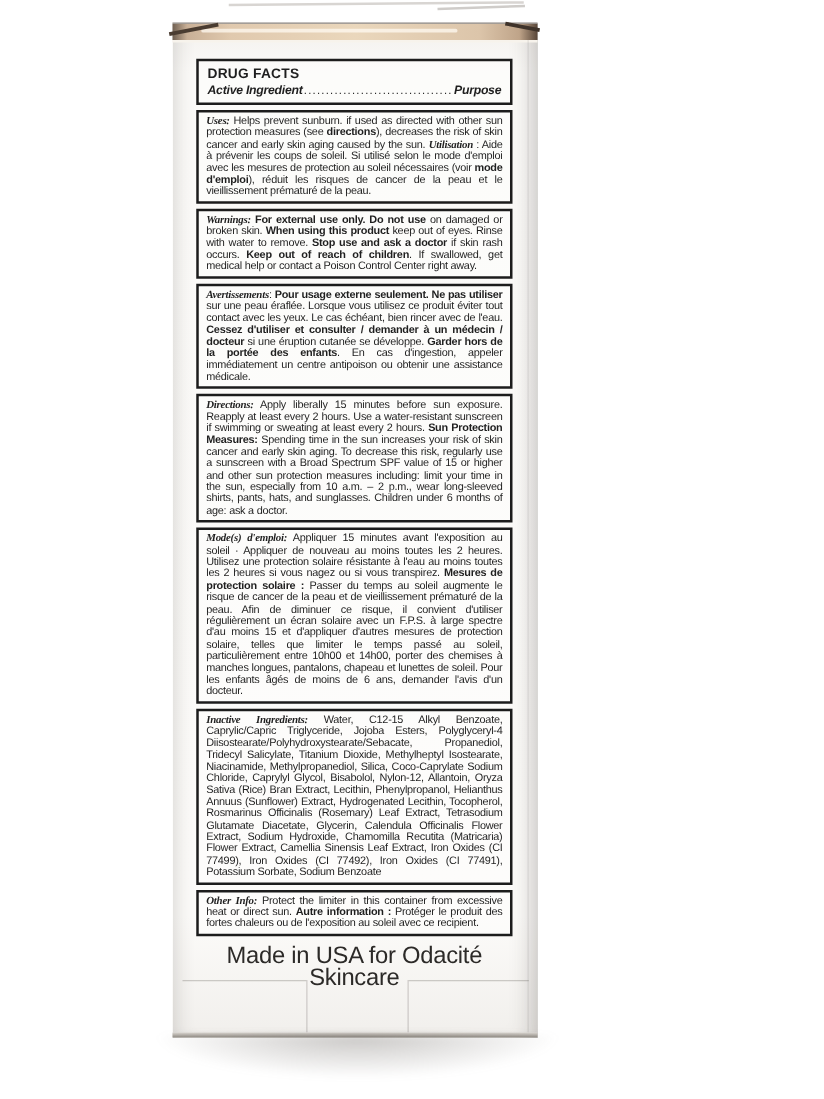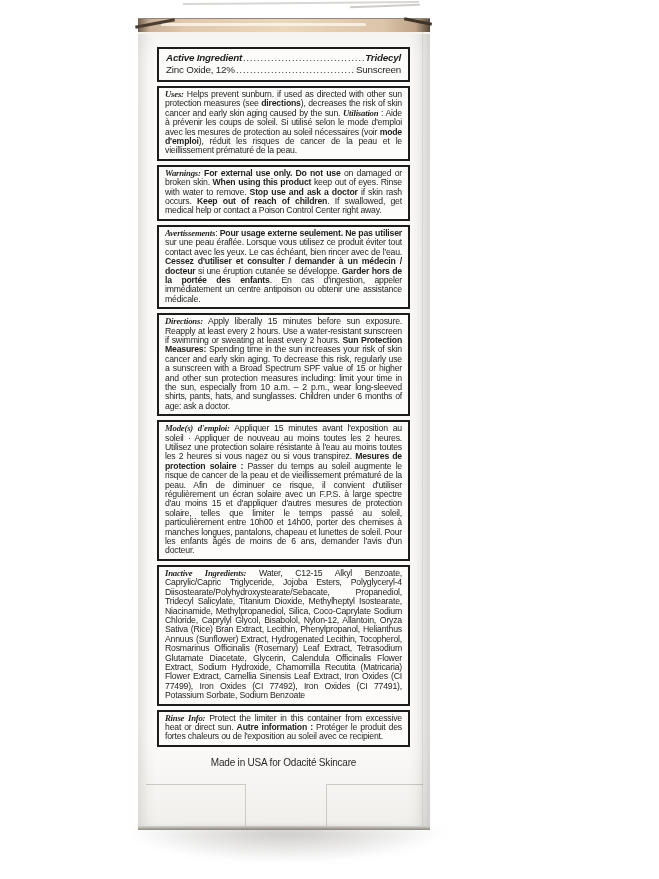--- a/index.html
+++ b/index.html
@@ -31,21 +31,21 @@
   .df-title{font-weight:700;font-size:11px;line-height:12px;letter-spacing:.2px;margin:1px 0 2px;}
   .lead-row{display:flex;align-items:baseline;font-size:9.8px;line-height:11px;}
   .lead-row .left,.lead-row .right{white-space:nowrap;}
   .bi{font-weight:700;font-style:italic;}
   .leader{flex:1;overflow:hidden;height:11px;margin:0 1px;}
   .leader::after{content:"......................................................................................................................";
         display:block;white-space:nowrap;font-size:9px;letter-spacing:1px;color:#222;}
   .b{font-weight:700;}
   .i{font-style:italic;font-family:Liberation Serif, serif;}
 
-  .made-in{margin-top:7px;text-align:center;font-size:10px;line-height:18px;letter-spacing:-0.2px;color:#2c2a28;}
+  .made-in{margin-top:7px;text-align:center;font-size:19px;line-height:18px;letter-spacing:-0.2px;color:#2c2a28;}
 
   
   .crease-left{position:absolute;left:8px;bottom:45px;width:99px;height:1px;background:rgba(90,85,80,.28);}
   .crease-right{position:absolute;left:189px;bottom:45px;width:96px;height:1px;background:rgba(90,85,80,.28);}
   .notch-left{position:absolute;left:107px;bottom:4px;width:1px;height:42px;background:rgba(90,85,80,.25);}
   .notch-right{position:absolute;left:188px;bottom:4px;width:1px;height:42px;background:rgba(90,85,80,.25);}
   .bottom-band{position:absolute;left:0;bottom:0;width:100%;height:4px;background:linear-gradient(180deg,#dad6d1 0%,#8f8a83 100%);}
 
   .floor-shadow{position:absolute;left:118px;top:828px;width:336px;height:36px;
         background:radial-gradient(ellipse at 50% 0%,rgba(110,105,100,.38) 0%,rgba(255,255,255,0) 68%);
@@ -63,39 +63,35 @@
       <div class="kraft-gloss"></div>
       <div class="corner-cut-left"></div>
       <div class="corner-cut-right"></div>
     </div>
     <div class="side-crease-right"></div>
 
     <div class="panel-flow">
       <div class="panel">
 
         <div class="sect header">
+          <div class="df-title">DRUG FACTS</div>
           <div class="lead-row">
             <span class="left bi">Active Ingredient</span>
             <span class="leader"></span>
-            <span class="right bi">Tridecyl</span>
-          </div>
-          <div class="lead-row">
-            <span class="left">Zinc Oxide, 12%</span>
-            <span class="leader"></span>
-            <span class="right">Sunscreen</span>
+            <span class="right bi">Purpose</span>
           </div>
         </div>
 
         <div class="sect"><span class="b i">Uses:</span><span> Helps prevent sunburn. if used as directed with other sun protection measures (see </span><span class="b">directions</span><span>), decreases the risk of skin cancer and early skin aging caused by the sun. </span><span class="b i">Utilisation</span><span> : Aide à prévenir les coups de soleil. Si utilisé selon le mode d'emploi avec les mesures de protection au soleil nécessaires (voir </span><span class="b">mode d'emploi</span><span>), réduit les risques de cancer de la peau et le vieillissement prématuré de la peau.</span></div>
         <div class="sect"><span class="b i">Warnings:</span><span> </span><span class="b">For external use only. Do not use</span><span> on damaged or broken skin. </span><span class="b">When using this product</span><span> keep out of eyes. Rinse with water to remove. </span><span class="b">Stop use and ask a doctor</span><span> if skin rash occurs. </span><span class="b">Keep out of reach of children</span><span>. If swallowed, get medical help or contact a Poison Control Center right away.</span></div>
         <div class="sect"><span class="b i">Avertissements</span><span>: </span><span class="b">Pour usage externe seulement. Ne pas utiliser</span><span> sur une peau éraflée. Lorsque vous utilisez ce produit éviter tout contact avec les yeux. Le cas échéant, bien rincer avec de l'eau. </span><span class="b">Cessez d'utiliser et consulter / demander à un médecin / docteur</span><span> si une éruption cutanée se développe. </span><span class="b">Garder hors de la portée des enfants</span><span>. En cas d'ingestion, appeler immédiatement un centre antipoison ou obtenir une assistance médicale.</span></div>
         <div class="sect"><span class="b i">Directions:</span><span> Apply liberally 15 minutes before sun exposure. Reapply at least every 2 hours. Use a water-resistant sunscreen if swimming or sweating at least every 2 hours. </span><span class="b">Sun Protection Measures:</span><span> Spending time in the sun increases your risk of skin cancer and early skin aging. To decrease this risk, regularly use a sunscreen with a Broad Spectrum SPF value of 15 or higher and other sun protection measures including: limit your time in the sun, especially from 10 a.m. – 2 p.m., wear long-sleeved shirts, pants, hats, and sunglasses. Children under 6 months of age: ask a doctor.</span></div>
         <div class="sect"><span class="b i">Mode(s) d'emploi:</span><span> Appliquer 15 minutes avant l'exposition au soleil · Appliquer de nouveau au moins toutes les 2 heures. Utilisez une protection solaire résistante à l'eau au moins toutes les 2 heures si vous nagez ou si vous transpirez. </span><span class="b">Mesures de protection solaire :</span><span> Passer du temps au soleil augmente le risque de cancer de la peau et de vieillissement prématuré de la peau. Afin de diminuer ce risque, il convient d'utiliser régulièrement un écran solaire avec un F.P.S. à large spectre d'au moins 15 et d'appliquer d'autres mesures de protection solaire, telles que limiter le temps passé au soleil, particulièrement entre 10h00 et 14h00, porter des chemises à manches longues, pantalons, chapeau et lunettes de soleil. Pour les enfants âgés de moins de 6 ans, demander l'avis d'un docteur.</span></div>
         <div class="sect"><span class="b i">Inactive Ingredients:</span><span> Water, C12-15 Alkyl Benzoate, Caprylic/Capric Triglyceride, Jojoba Esters, Polyglyceryl-4 Diisostearate/Polyhydroxystearate/Sebacate, Propanediol, Tridecyl Salicylate, Titanium Dioxide, Methylheptyl Isostearate, Niacinamide, Methylpropanediol, Silica, Coco-Caprylate Sodium Chloride, Caprylyl Glycol, Bisabolol, Nylon-12, Allantoin, Oryza Sativa (Rice) Bran Extract, Lecithin, Phenylpropanol, Helianthus Annuus (Sunflower) Extract, Hydrogenated Lecithin, Tocopherol, Rosmarinus Officinalis (Rosemary) Leaf Extract, Tetrasodium Glutamate Diacetate, Glycerin, Calendula Officinalis Flower Extract, Sodium Hydroxide, Chamomilla Recutita (Matricaria) Flower Extract, Camellia Sinensis Leaf Extract, Iron Oxides (CI 77499), Iron Oxides (CI 77492), Iron Oxides (CI 77491), Potassium Sorbate, Sodium Benzoate</span></div>
-        <div class="sect"><span class="b i">Rinse Info:</span><span> Protect the limiter in this container from excessive heat or direct sun. </span><span class="b">Autre information :</span><span> Protéger le produit des fortes chaleurs ou de l'exposition au soleil avec ce recipient.</span></div>
+        <div class="sect"><span class="b i">Other Info:</span><span> Protect the limiter in this container from excessive heat or direct sun. </span><span class="b">Autre information :</span><span> Protéger le produit des fortes chaleurs ou de l'exposition au soleil avec ce recipient.</span></div>
       </div>
 
       <div class="made-in">Made in USA for Odacité Skincare</div>
     </div>
 
     <div class="crease-left"></div>
     <div class="crease-right"></div>
     <div class="notch-left"></div>
     <div class="notch-right"></div>
     <div class="bottom-band"></div>

